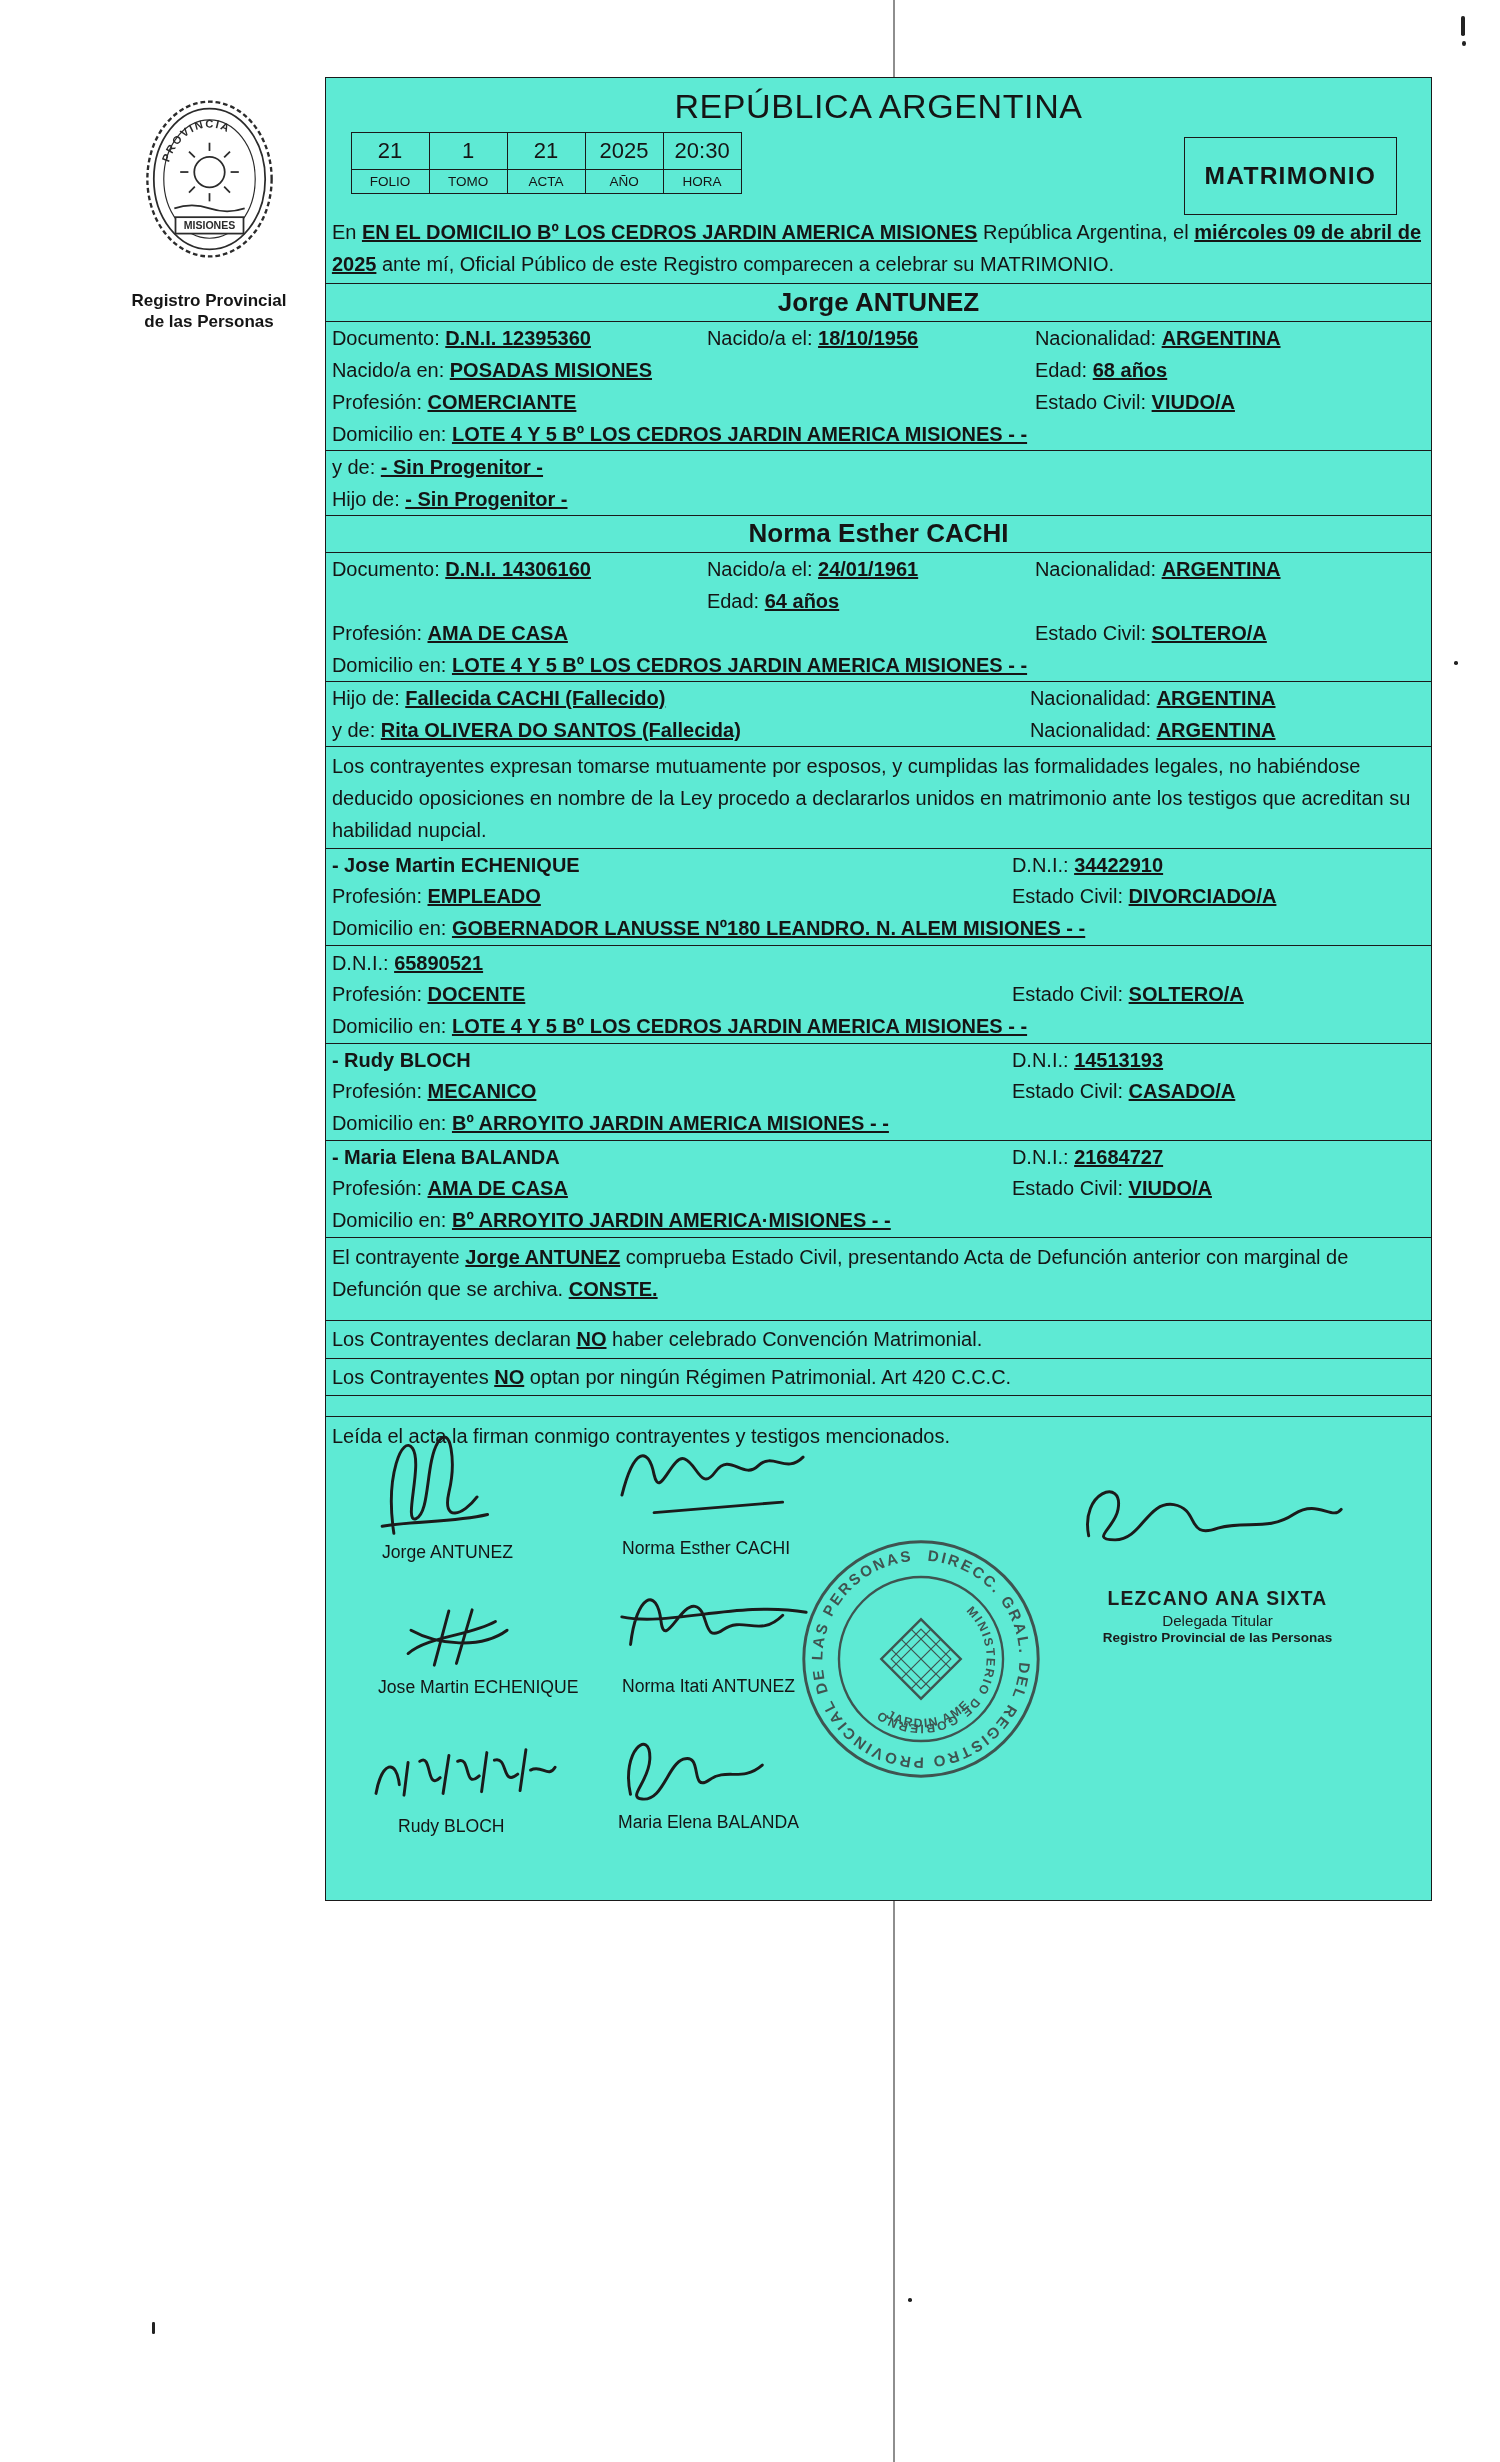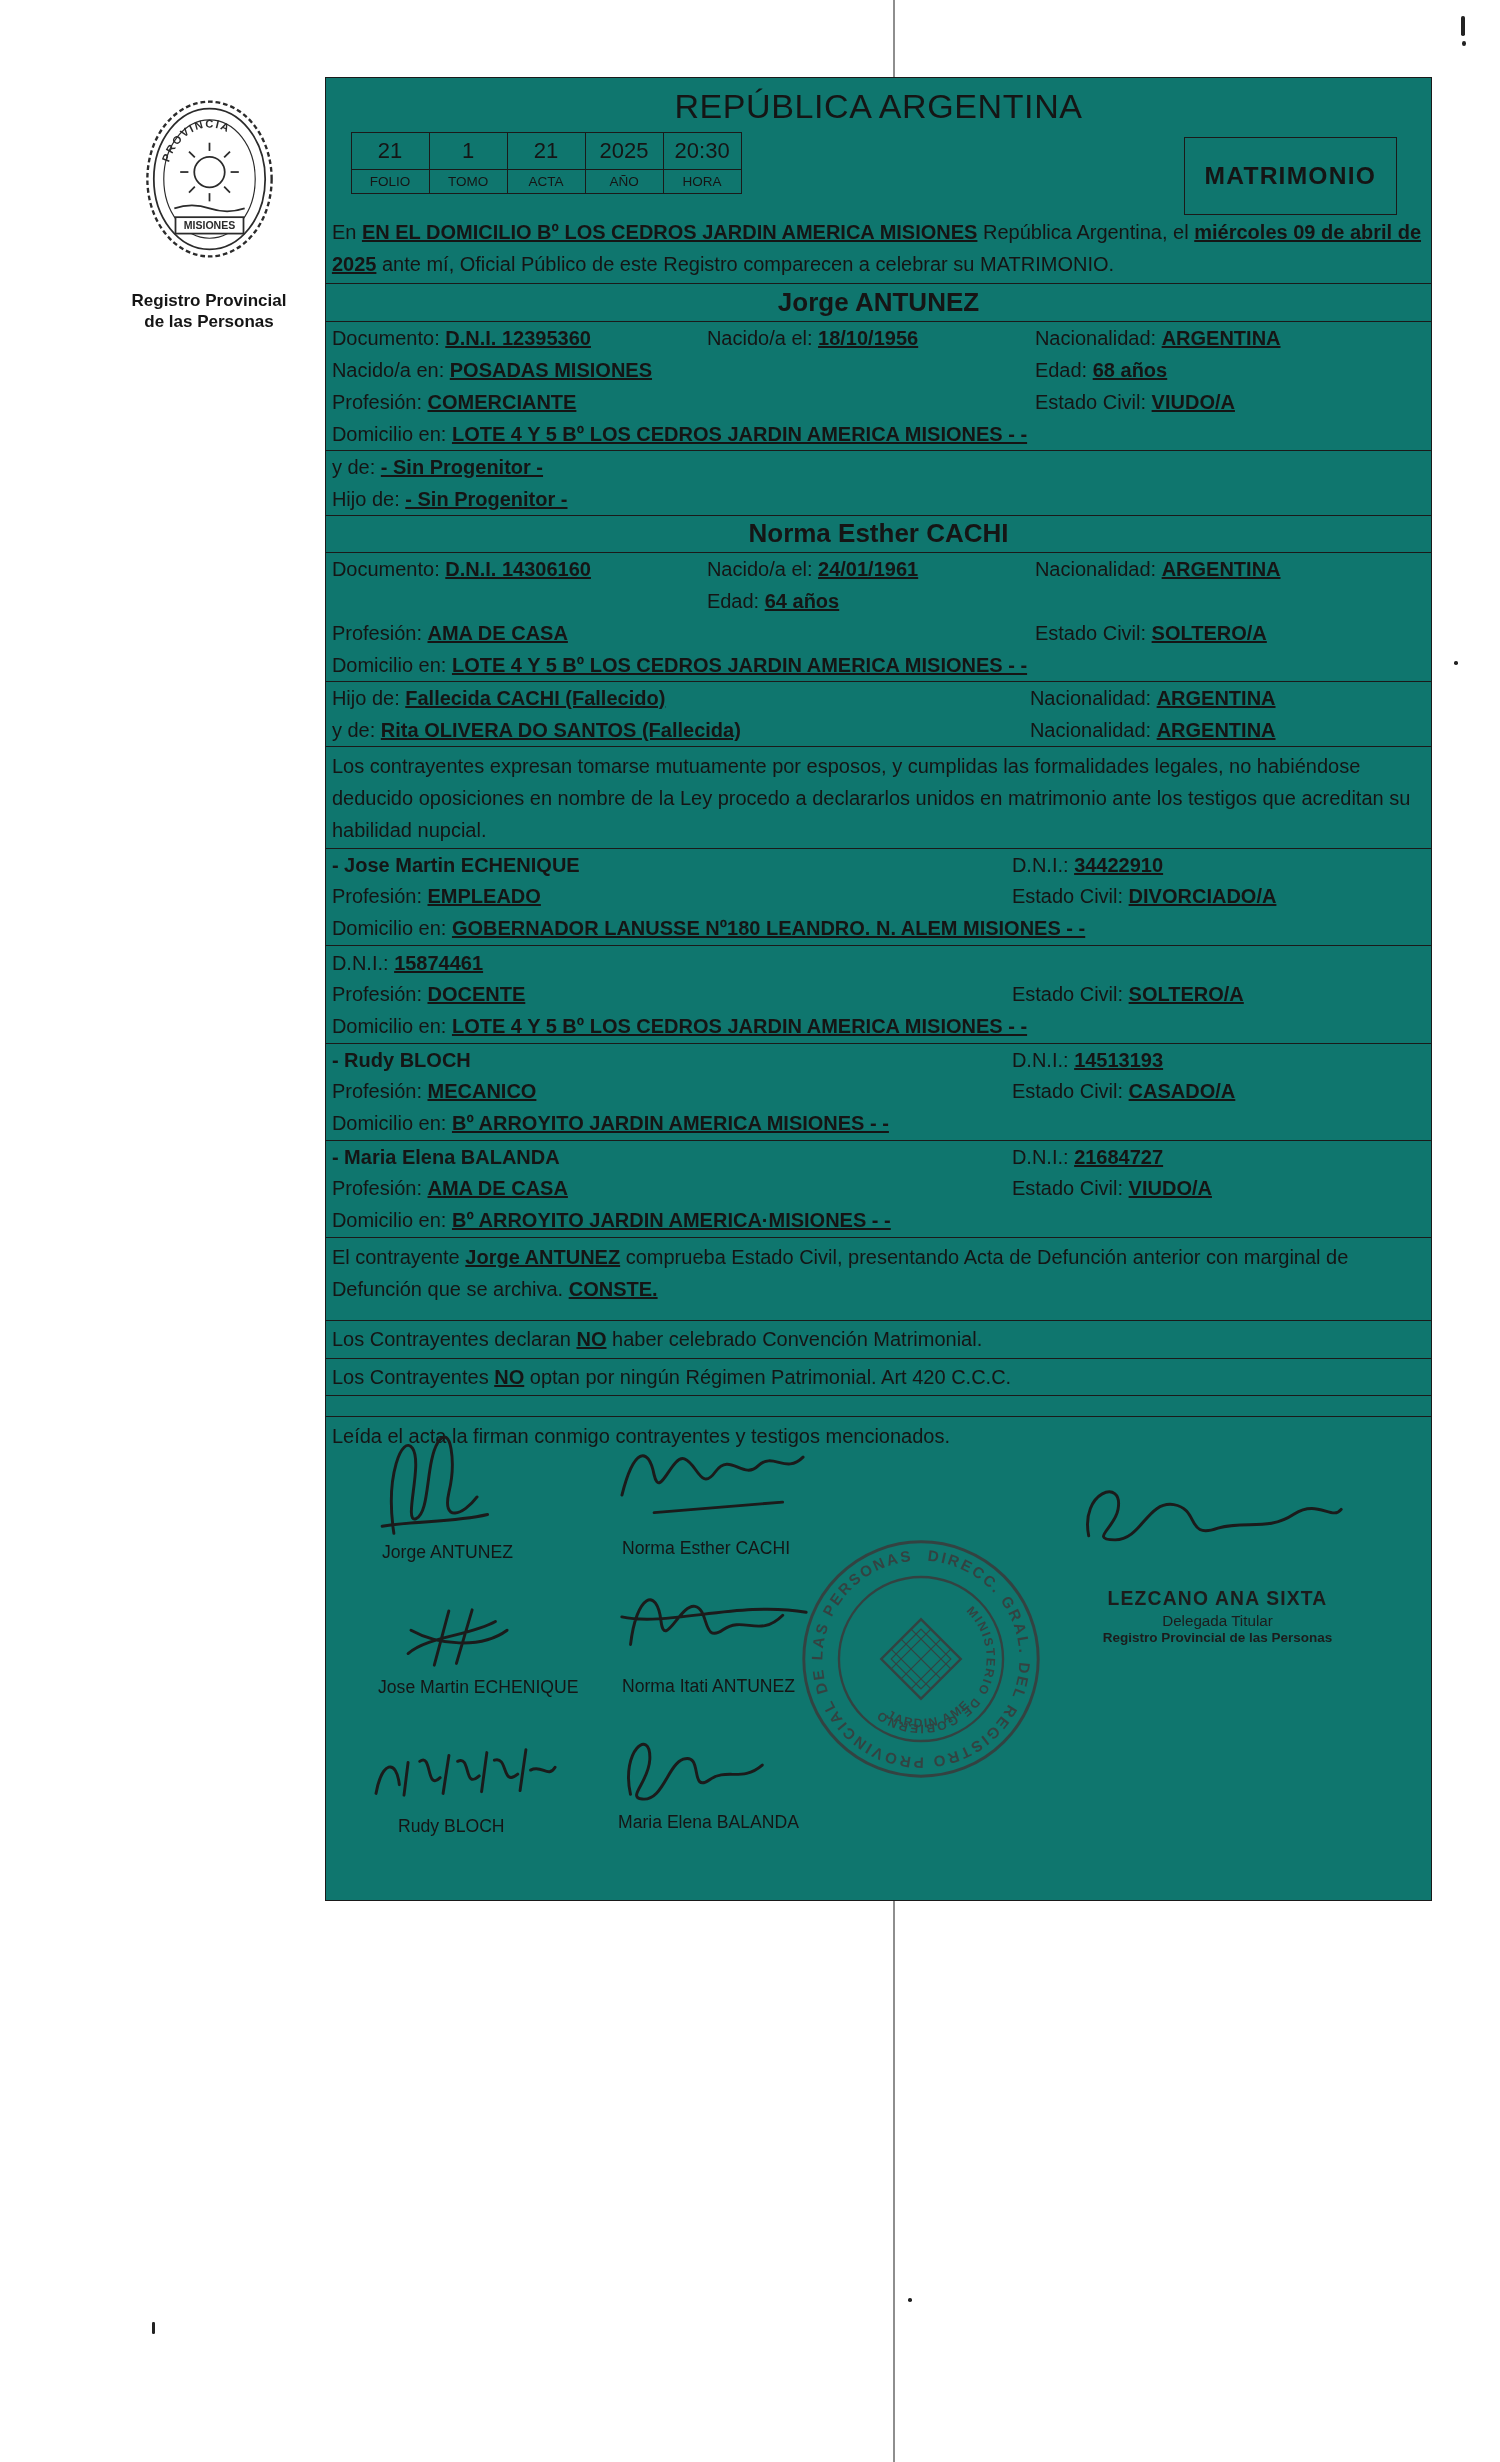--- a/index.html
+++ b/index.html
@@ -11,21 +11,21 @@
   b{font-weight:bold;text-decoration:underline;}
   
   .fold{position:absolute;left:893px;top:0;width:1.8px;height:2462px;background:rgba(50,50,50,.55);}
   .speck{position:absolute;background:#222;border-radius:50%;}
   
   .seal-wrap{position:absolute;left:124px;top:97px;width:170px;text-align:center;}
   .seal-caption{font-weight:bold;font-size:17px;line-height:21px;margin-top:21px;}
   
   .doc{
     position:absolute;left:325px;top:77px;width:1107px;min-height:1817px;
-    border:1.8px solid #1a1a1a;background:#0f766e;box-sizing:border-box;
+    border:1.8px solid #1a1a1a;background:#5eead4;box-sizing:border-box;
   }
   .doc-title{text-align:center;font-size:34px;letter-spacing:0.6px;padding:9.4px 0 2.3px 0;}
   .header-row{position:relative;height:82px;margin-top:3.5px;}
   .folio-table{position:absolute;left:24.6px;top:0;border-collapse:collapse;}
   .folio-table td{border:1.8px solid #1a1a1a;text-align:center;}
   .folio-table .val td{font-size:22px;height:34px;width:75px;}
   .folio-table .hd td{font-size:13.5px;height:21px;}
   .matrimonio-box{
     position:absolute;right:34px;top:4.7px;border:1.8px solid #1a1a1a;
     font-size:24.6px;font-weight:bold;letter-spacing:1.2px;padding:24px 20px;
@@ -192,21 +192,21 @@
     <div class="wrow">
       <span><span>Profesión: </span><b>EMPLEADO</b></span>
       <span><span>Estado Civil: </span><b>DIVORCIADO/A</b></span>
     </div>
     <div class="frow">
       <span>Domicilio en: </span><b>GOBERNADOR LANUSSE Nº180 LEANDRO. N. ALEM MISIONES - -</b>
     </div>
   </div>
   <div class="wit">
     <div class="wrow">
-      <span><span>D.N.I.: </span><b>15874461</b></span>
+      <span><span>D.N.I.: </span><b>65890521</b></span>
     </div>
     <div class="wrow">
       <span><span>Profesión: </span><b>DOCENTE</b></span>
       <span><span>Estado Civil: </span><b>SOLTERO/A</b></span>
     </div>
     <div class="frow">
       <span>Domicilio en: </span><b>LOTE 4 Y 5 Bº LOS CEDROS JARDIN AMERICA MISIONES - -</b>
     </div>
   </div>
   <div class="wit">

